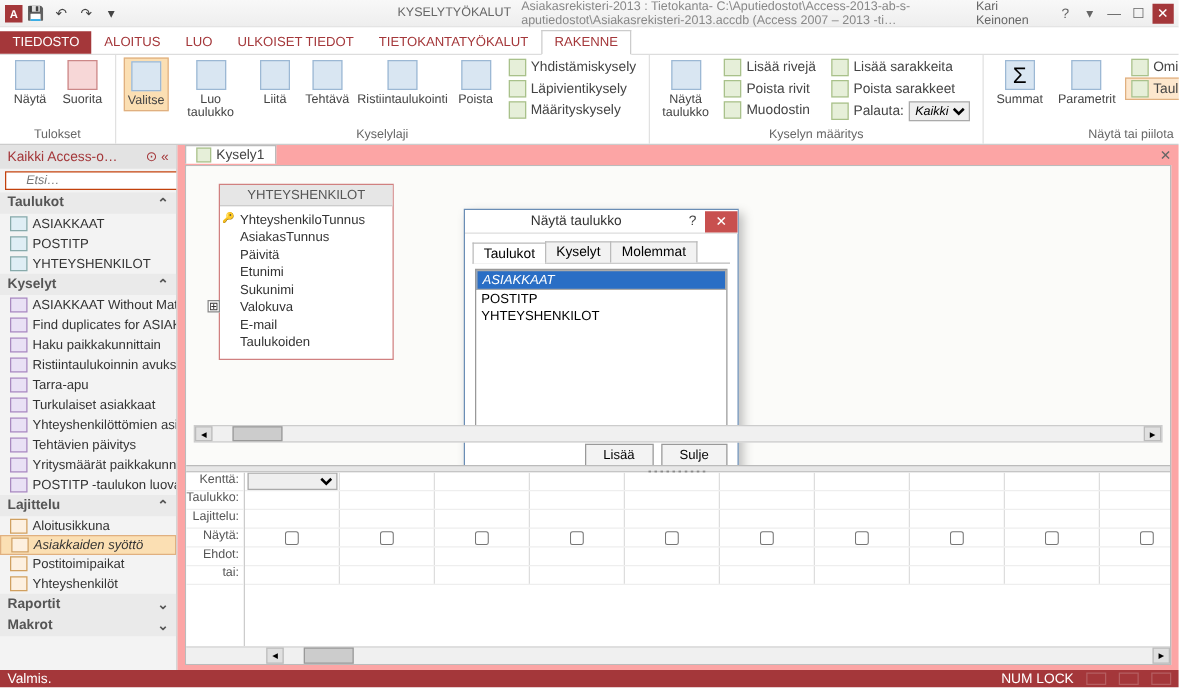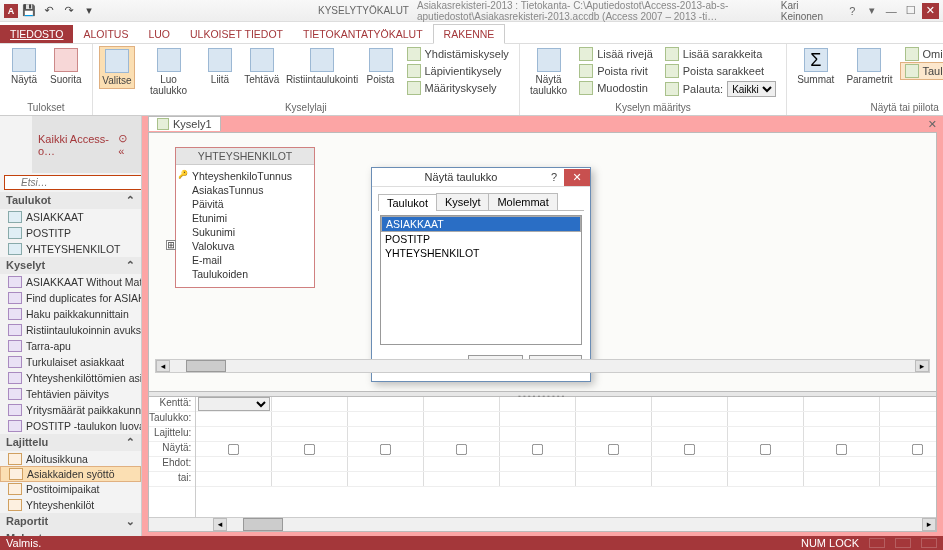--- a/index.html
+++ b/index.html
@@ -13,41 +13,41 @@
 .titlebar .contextual { margin-left:220px; font-size:10px; color:#666; }
 .titlebar .title-text { margin-left:8px; color:#888; font-size:10px; }
 .titlebar .win-btns { margin-left:auto; display:flex; gap:2px; align-items:center; }
 .titlebar .user { color:#666; font-size:10px; margin-right:6px; }
 .win-btn { width:20px; height:16px; display:flex; align-items:center; justify-content:center; color:#666; cursor:pointer; }
 .win-btn.close { background:#a4373a; color:#fff; }
 
 
 .ribbon-tabs { height:22px; display:flex; align-items:flex-end; background:#fff; border-bottom:1px solid #ddd; font-size:11px; }
 .ribbon-tab { padding:3px 10px; color:#a4373a; cursor:pointer; text-transform:uppercase; font-size:10.5px; }
-.ribbon-tab.file { background:#a4373a; color:#fff;text-decoration:underline; }
+.ribbon-tab.file { background:#a4373a; color:#fff; }
 .ribbon-tab.active { border:1px solid #ccc; border-bottom:1px solid #fff; background:#fff; color:#a4373a; position:relative; top:1px; }
 
 
 .ribbon { height:72px; background:#fff; border-bottom:1px solid #ccc; display:flex; }
 .ribbon-group { border-right:1px solid #e1e1e1; padding:2px 6px 0; display:flex; flex-direction:column; }
 .ribbon-group .controls { display:flex; gap:4px; flex:1; align-items:flex-start; }
 .ribbon-group .label { text-align:center; font-size:10px; color:#666; padding-bottom:2px; }
 .big-btn { display:flex; flex-direction:column; align-items:center; justify-content:flex-start; padding:2px 4px; cursor:pointer; gap:2px; min-width:36px; }
 .big-btn .ico { width:24px; height:24px; background:#d9e6f2; border:1px solid #9cb8d4; }
 .big-btn span { font-size:10px; color:#444; text-align:center; line-height:11px; }
 .small-row { display:flex; flex-direction:column; gap:1px; }
 .small-btn { display:flex; align-items:center; gap:4px; padding:1px 4px; cursor:pointer; font-size:10px; color:#444; white-space:nowrap; }
 .small-btn .si { width:14px; height:14px; background:#e6efd9; border:1px solid #a9c18b; }
 .small-btn.checked { background:#fde7cd; border:1px solid #e0b080; margin:-1px; }
-.sel { font-size:10px; border:1px solid #aaa; height:16px; }
+.sel { font-size:10px; border:1px solid #aaa; height:16px;font-style:italic; }
 
 
 .body-area { position:absolute; top:116px; left:0; right:0; bottom:14px; display:flex; }
 .navpane { width:142px; background:#f3f3f3; border-right:1px solid #ccc; display:flex; flex-direction:column; overflow:hidden; }
-.nav-head { background:#e3e3e3; padding:16px 6px; display:flex; align-items:center; justify-content:space-between; color:#a4373a; font-size:12px;margin-left:32px; }
+.nav-head { background:#e3e3e3; padding:3px 6px; display:flex; align-items:center; justify-content:space-between; color:#a4373a; font-size:12px; }
 .nav-search { padding:2px 4px; display:flex; gap:2px; }
 .nav-search input { flex:1; border:1px solid #c2410c; font-size:10px; padding:1px 16px; font-style:italic; color:#888; }
 .nav-cat { background:#eaeaea; padding:2px 6px; font-size:11px; font-weight:bold; color:#555; display:flex; justify-content:space-between; cursor:pointer; }
 .nav-item { padding:2px 4px 2px 8px; display:flex; align-items:center; gap:4px; font-size:10.5px; color:#333; cursor:pointer; white-space:nowrap; overflow:hidden; }
 .nav-item.sel { background:#fbdfb3; border:1px solid #e0b080; margin:-1px 0; }
 .nav-item .ni { width:14px; height:12px; border:1px solid #8aa; background:#dfeef5; flex-shrink:0; }
 .nav-item .ni.q { background:#e9e1f5; border-color:#a98ac0; }
 .nav-item .ni.f { background:#fdf0e0; border-color:#d0a060; }
 
 
@@ -77,21 +77,21 @@
 .dlg-tab { padding:2px 8px; border:1px solid #bbb; border-bottom:none; margin-right:-1px; background:#f2f2f2; cursor:pointer; position:relative; }
 .dlg-tab.active { background:#fff; top:1px; }
 .dlg-list { margin:4px 8px; border:1px solid #999; height:130px; overflow:auto; }
 .dlg-list div { padding:1px 4px; font-size:10.5px; }
 .dlg-list div.sel { background:#2a6ec5; color:#fff; }
 .dlg-btns { display:flex; justify-content:flex-end; gap:6px; padding:6px 8px 8px; }
 .dlg-btn { border:1px solid #999; padding:2px 14px; background:#f3f3f3; font-size:10.5px; cursor:pointer; }
 
 
 .splitter { height:6px; background:#e7e7e7; border-top:1px solid #bbb; border-bottom:1px solid #bbb; text-align:center; color:#888; font-size:8px; letter-spacing:2px; }
-.qbe { height:120px; background:#fff; display:flex; overflow:hidden; position:relative; }
+.qbe { height:139px; background:#fff; display:flex; overflow:hidden; position:relative; }
 .qbe-labels { width:64px; border-right:1px solid #ccc; }
 .qbe-labels div { height:15px; border-bottom:1px solid #eee; text-align:right; padding-right:4px; font-size:10px; color:#555; }
 .qbe-grid { flex:1; position:relative; }
 .qbe-row { height:15px; border-bottom:1px solid #eee; display:flex; }
 .qbe-cell { width:76px; border-right:1px solid #ddd; height:100%; display:flex; align-items:center; justify-content:center; }
 .qbe-cell input[type=checkbox] { transform:scale(0.85); }
 .qbe-first select { width:72px; height:14px; font-size:9px; border:1px solid #aaa; }
 .hscroll-area { position:absolute; bottom:18px; left:6px; right:6px; height:14px; background:#f0f0f0; border:1px solid #ccc; display:flex; }
 .hscroll-area .thumb { width:40px; background:#ccc; border:1px solid #999; margin-left:16px;}
 .hscroll-area .arrow { width:14px; background:#e0e0e0; border:1px solid #bbb; text-align:center; font-size:9px; }

